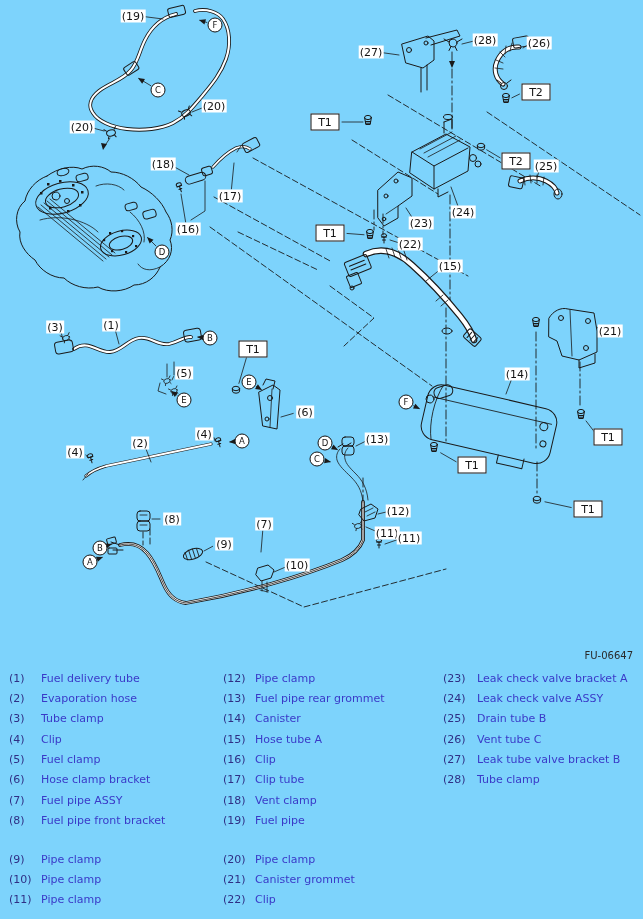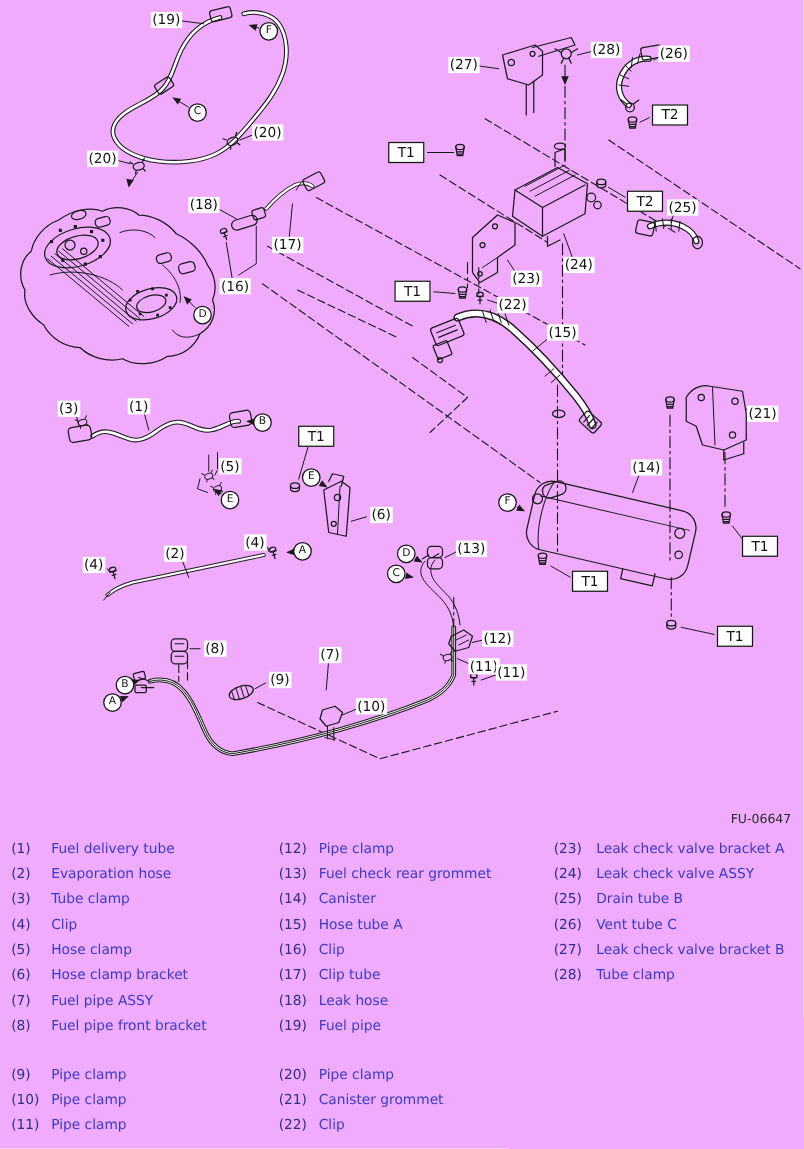--- a/index.html
+++ b/index.html
@@ -1,16 +1,16 @@
 <!DOCTYPE html>
 <html><head>
 <meta charset="utf-8">
 <style>
   html,body{margin:0;padding:0;background:#fff;}
-  .screen{position:relative;width:643px;height:919px;background:#f0abfc;overflow:hidden;
+  .screen{position:relative;width:643px;height:919px;background:#7dd3fc;overflow:hidden;
           font-family:"DejaVu Sans","Liberation Sans",sans-serif;
           --line:#1a1a1a;--num:#2f2f85;--lbl:#3a3ac8;}
   .diagram{position:absolute;left:0;top:0;width:643px;height:660px;}
   .diagram svg{position:absolute;left:0;top:0;}
   svg *{vector-effect:none;}
   .ln{stroke:var(--line);fill:none;stroke-width:1;stroke-linecap:round;stroke-linejoin:round;}
   .thin{stroke-width:0.8;}
   .dsh{stroke-dasharray:6 3;stroke-width:0.9;}
   .dd{stroke-dasharray:9 3 2 3;stroke-width:0.9;}
   .o4{stroke-width:3.8;} .i4{stroke:#fff;stroke-width:2.1;}
@@ -434,21 +434,21 @@
       <div class="lgitem" style="left: 9px; top: 710.7px;">
         <span class="lgnum" style="width: 32px;">(3)</span>
         <span class="lglabel">Tube clamp</span>
       </div>
       <div class="lgitem" style="left: 9px; top: 731.05px;">
         <span class="lgnum" style="width: 32px;">(4)</span>
         <span class="lglabel">Clip</span>
       </div>
       <div class="lgitem" style="left: 9px; top: 751.4px;">
         <span class="lgnum" style="width: 32px;">(5)</span>
-        <span class="lglabel">Hose clamp</span>
+        <span class="lglabel">Fuel clamp</span>
       </div>
       <div class="lgitem" style="left: 9px; top: 771.75px;">
         <span class="lgnum" style="width: 32px;">(6)</span>
         <span class="lglabel">Hose clamp bracket</span>
       </div>
       <div class="lgitem" style="left: 9px; top: 792.1px;">
         <span class="lgnum" style="width: 32px;">(7)</span>
         <span class="lglabel">Fuel pipe ASSY</span>
       </div>
       <div class="lgitem" style="left: 9px; top: 812.45px;">
@@ -466,41 +466,41 @@
       <div class="lgitem" style="left: 9px; top: 891.7px;">
         <span class="lgnum" style="width: 32px;">(11)</span>
         <span class="lglabel">Pipe clamp</span>
       </div>
       <div class="lgitem" style="left: 223px; top: 670px;">
         <span class="lgnum" style="width: 32px;">(12)</span>
         <span class="lglabel">Pipe clamp</span>
       </div>
       <div class="lgitem" style="left: 223px; top: 690.35px;">
         <span class="lgnum" style="width: 32px;">(13)</span>
-        <span class="lglabel">Fuel check rear grommet</span>
+        <span class="lglabel">Fuel pipe rear grommet</span>
       </div>
       <div class="lgitem" style="left: 223px; top: 710.7px;">
         <span class="lgnum" style="width: 32px;">(14)</span>
         <span class="lglabel">Canister</span>
       </div>
       <div class="lgitem" style="left: 223px; top: 731.05px;">
         <span class="lgnum" style="width: 32px;">(15)</span>
         <span class="lglabel">Hose tube A</span>
       </div>
       <div class="lgitem" style="left: 223px; top: 751.4px;">
         <span class="lgnum" style="width: 32px;">(16)</span>
         <span class="lglabel">Clip</span>
       </div>
       <div class="lgitem" style="left: 223px; top: 771.75px;">
         <span class="lgnum" style="width: 32px;">(17)</span>
         <span class="lglabel">Clip tube</span>
       </div>
       <div class="lgitem" style="left: 223px; top: 792.1px;">
         <span class="lgnum" style="width: 32px;">(18)</span>
-        <span class="lglabel">Leak hose</span>
+        <span class="lglabel">Vent clamp</span>
       </div>
       <div class="lgitem" style="left: 223px; top: 812.45px;">
         <span class="lgnum" style="width: 32px;">(19)</span>
         <span class="lglabel">Fuel pipe</span>
       </div>
       <div class="lgitem" style="left: 223px; top: 851px;">
         <span class="lgnum" style="width: 32px;">(20)</span>
         <span class="lglabel">Pipe clamp</span>
       </div>
       <div class="lgitem" style="left: 223px; top: 871.35px;">
@@ -522,20 +522,20 @@
       <div class="lgitem" style="left: 443px; top: 710.7px;">
         <span class="lgnum" style="width: 34px;">(25)</span>
         <span class="lglabel">Drain tube B</span>
       </div>
       <div class="lgitem" style="left: 443px; top: 731.05px;">
         <span class="lgnum" style="width: 34px;">(26)</span>
         <span class="lglabel">Vent tube C</span>
       </div>
       <div class="lgitem" style="left: 443px; top: 751.4px;">
         <span class="lgnum" style="width: 34px;">(27)</span>
-        <span class="lglabel">Leak check valve bracket B</span>
+        <span class="lglabel">Leak tube valve bracket B</span>
       </div>
       <div class="lgitem" style="left: 443px; top: 771.75px;">
         <span class="lgnum" style="width: 34px;">(28)</span>
         <span class="lglabel">Tube clamp</span>
       </div>
     </div>
 </div>
 
 </body></html>

